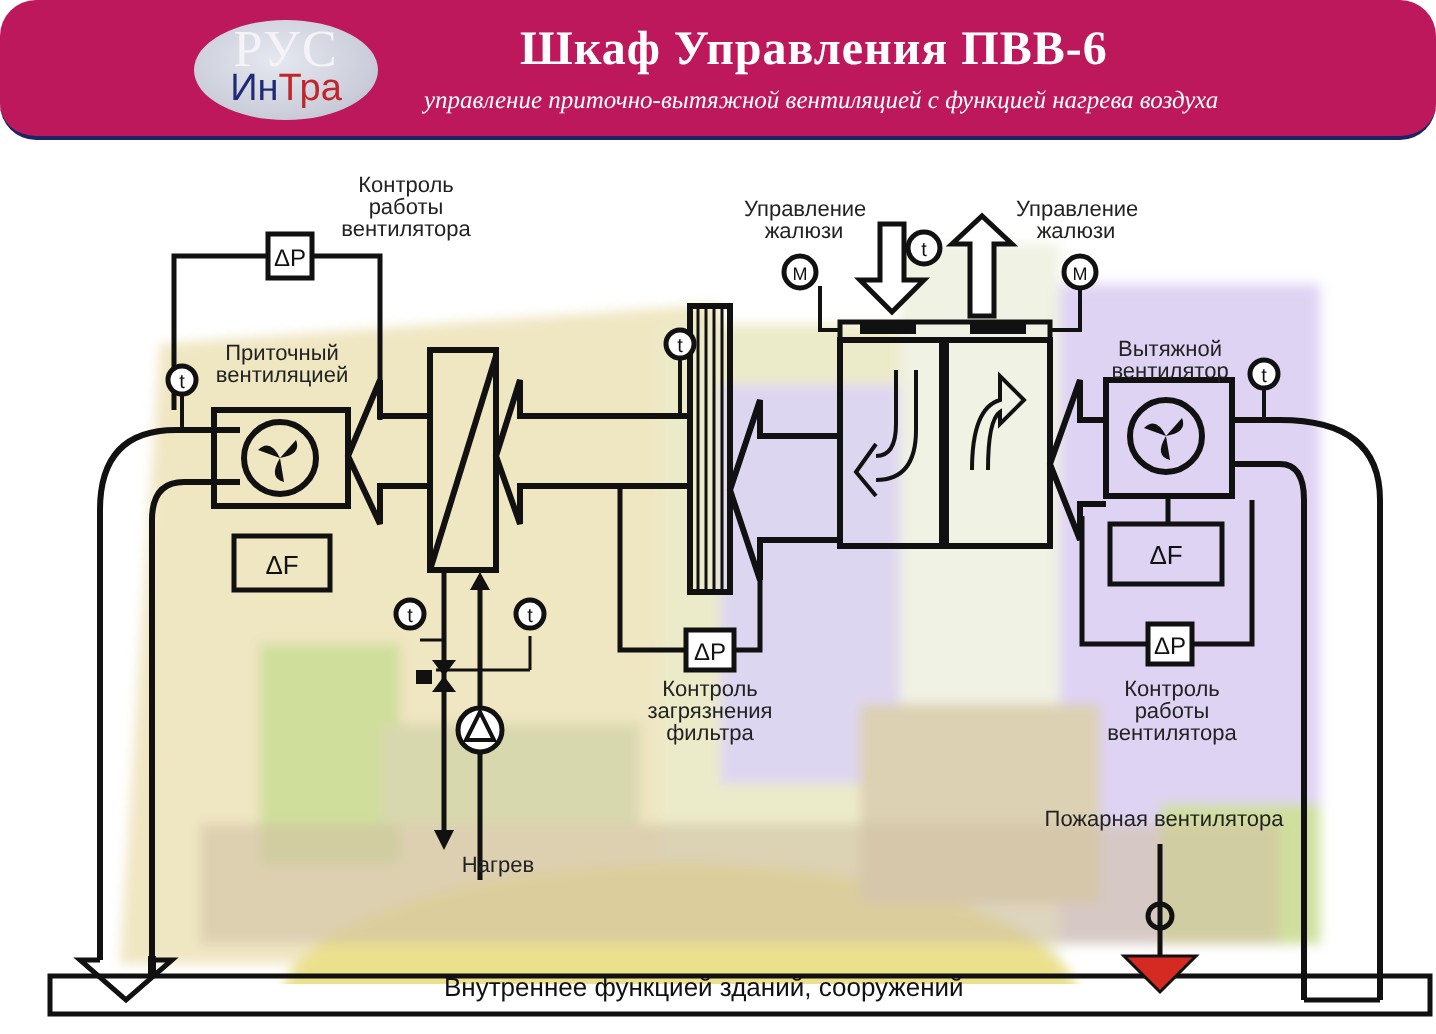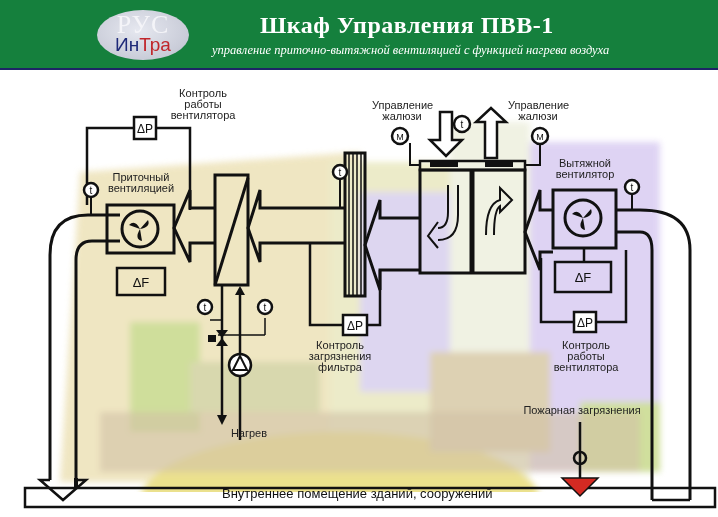--- a/index.html
+++ b/index.html
@@ -1,37 +1,37 @@
 <!DOCTYPE html>
 <html><head>
 <meta charset="utf-8">
 <style>
   html,body{margin:0;padding:0;}
   body{width:718px;height:517px;overflow:hidden;background:#fff;font-family:"Liberation Sans",sans-serif;position:relative;}
-  .header{position:absolute;left:0;top:0;width:718px;height:68px;background:#15803d;border-bottom:2px solid #1d2466;}
+  .header{position:absolute;left:0;top:0;width:718px;height:68px;background:#be185d;border-bottom:2px solid #1d2466;border-radius:18px;}
   .logo{position:absolute;left:97px;top:10px;width:92px;height:50px;border-radius:50%;background:radial-gradient(ellipse at 45% 40%,#e6e8f0 0%,#c9ccd8 70%,#a9adc0 100%);}
   .logo-top{position:absolute;left:0;right:0;top:2px;text-align:center;font-family:"Liberation Serif",serif;font-size:26px;color:#f4f4f8;letter-spacing:1px;line-height:26px;}
   .logo-bot{position:absolute;left:0;right:0;top:24px;text-align:center;font-family:Liberation Sans, sans-serif;font-size:19px;line-height:22px;}
   .logo-bot .a{color:#1f2a78;} .logo-bot .b{color:#c0262b;}
   .title{position:absolute;left:260px;top:12px;color:#fff;font-family:"Liberation Serif",serif;font-weight:bold;font-size:24px;letter-spacing:0.5px;}
   .subtitle{position:absolute;left:212px;top:43px;color:#fff;font-family:"Liberation Serif",serif;font-size:12.5px;font-style:italic;}
   .bg{position:absolute;left:60px;top:82px;width:640px;height:410px;}
   .diagram{position:absolute;left:0;top:0;}
   .lbl{position:absolute;font-size:11px;color:#222;text-align:center;line-height:11px;}
   .room-lbl{position:absolute;left:222px;top:486px;font-size:13px;color:#111;}
 </style>
 </head>
 <body>
 
 <div class="header">
   <div class="logo">
     <div class="logo-top">РУС</div>
     <div class="logo-bot"><span class="a">Ин</span><span class="b">Тра</span></div>
   </div>
-  <div class="title">Шкаф Управления ПВВ-1</div>
+  <div class="title">Шкаф Управления ПВВ-6</div>
   <div class="subtitle">управление приточно-вытяжной вентиляцией с функцией нагрева воздуха</div>
 </div>
 
 <svg class="bg" width="640" height="410" viewBox="0 0 640 410" style="left:40px;top:82px;">
   <defs>
     <filter id="blur">
         <feGaussianBlur stdDeviation="3"></feGaussianBlur>
       </filter>
   </defs>
   <g filter="url(#blur)" opacity="0.85">
@@ -190,18 +190,18 @@
     <text x="462" y="128" font-size="10">t</text>
     <text x="400" y="140" font-size="9">M</text>
     <text x="540" y="140" font-size="9">M</text>
   </g>
 </svg>
 
 <div class="lbl" style="left:168px;top:88px;width:70px;">Контроль работы вентилятора</div>
 <div class="lbl" style="left:106px;top:172px;width:70px;">Приточный вентиляцией</div>
 <div class="lbl" style="left:372px;top:100px;width:60px;">Управление жалюзи</div>
 <div class="lbl" style="left:508px;top:100px;width:60px;">Управление жалюзи</div>
-<div class="lbl" style="left:550px;top:158px;width:70px;">Вытяжной вентилятор</div>
-<div class="lbl" style="left:307px;top:340px;width:66px;">Контроль загрязнения фильтра</div>
+<div class="lbl" style="left:550px;top:170px;width:70px;">Вытяжной вентилятор</div>
+<div class="lbl" style="left:322px;top:340px;width:66px;">Контроль загрязнения фильтра</div>
 <div class="lbl" style="left:552px;top:340px;width:68px;">Контроль работы вентилятора</div>
 <div class="lbl" style="left:229px;top:428px;width:40px;">Нагрев</div>
-<div class="lbl" style="left:522px;top:405px;width:120px;">Пожарная загрязнения</div>
-<div class="room-lbl">Внутреннее помещение зданий, сооружений</div>
+<div class="lbl" style="left:522px;top:405px;width:120px;">Пожарная вентилятора</div>
+<div class="room-lbl">Внутреннее функцией зданий, сооружений</div>
 
 </body></html>

